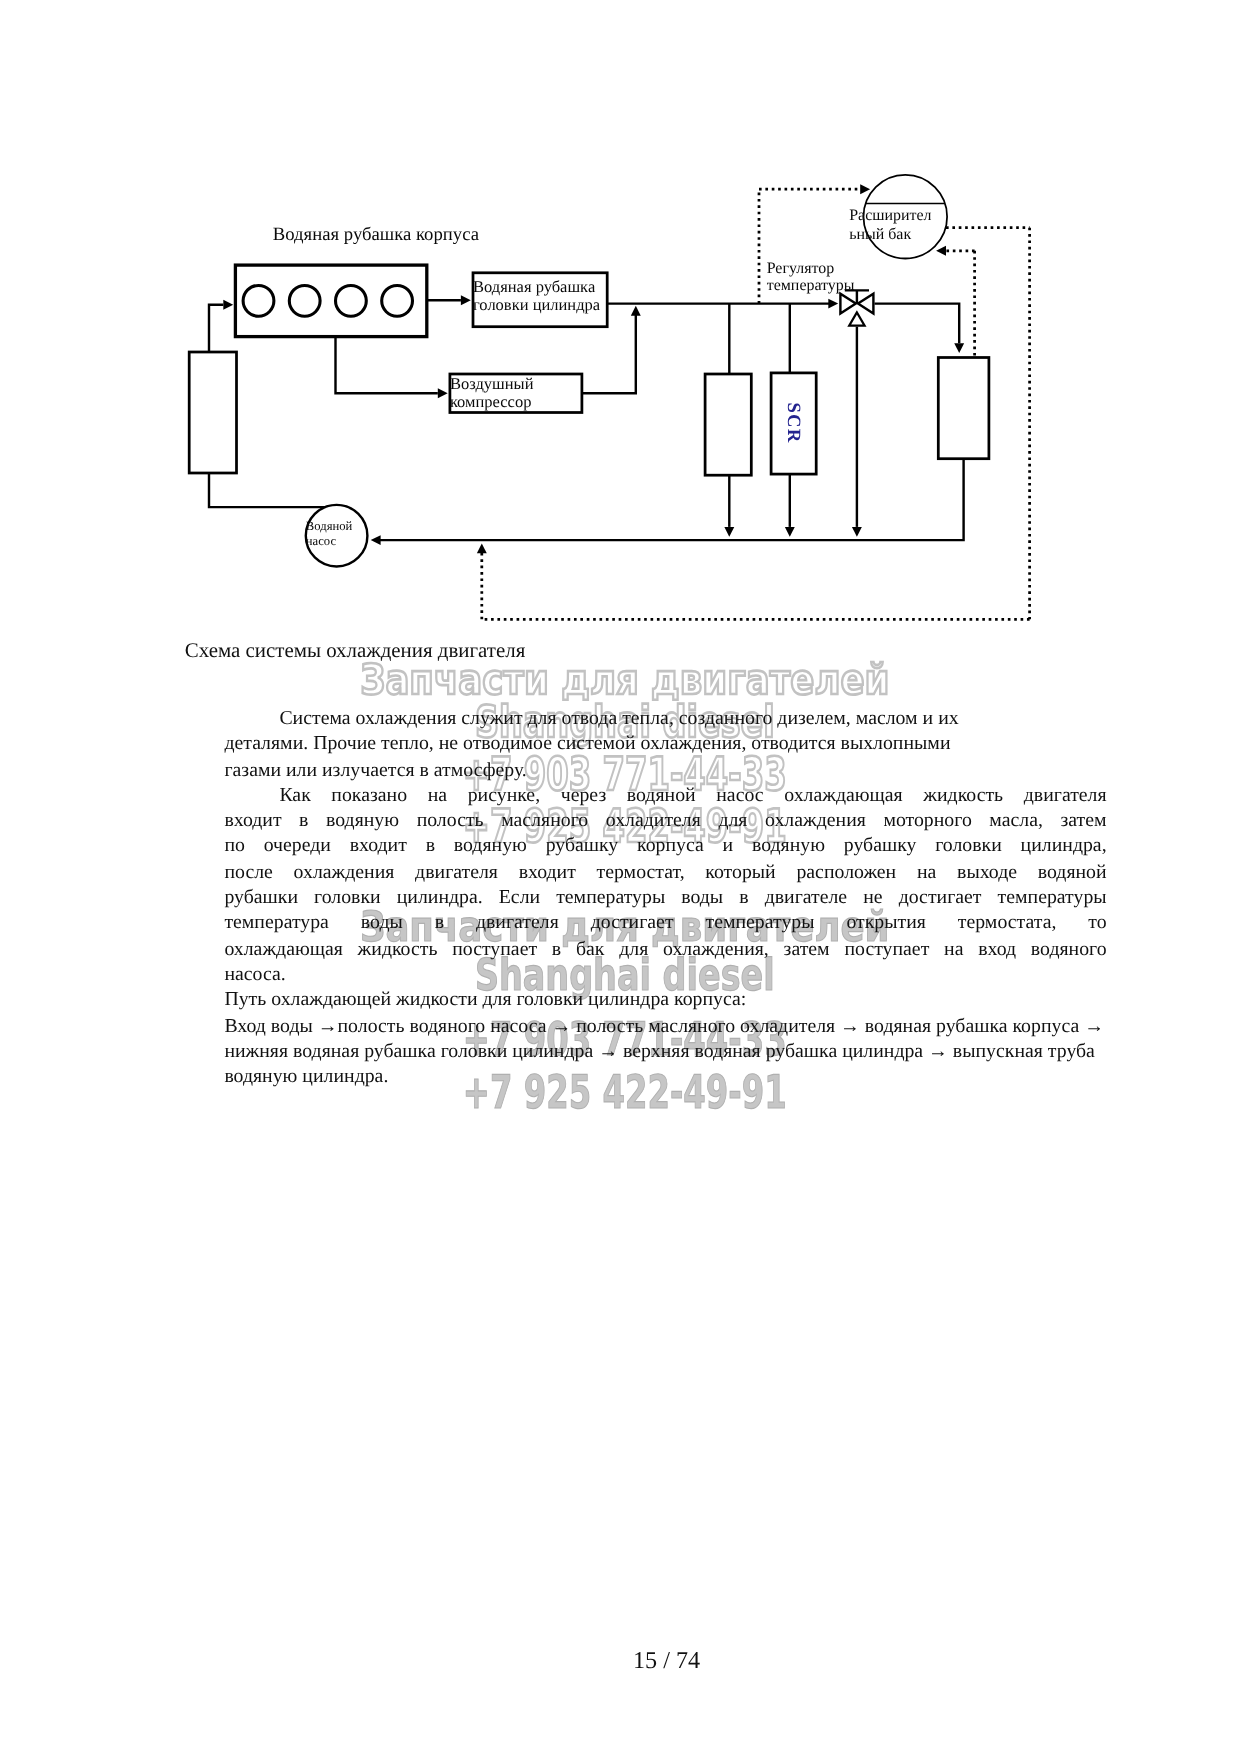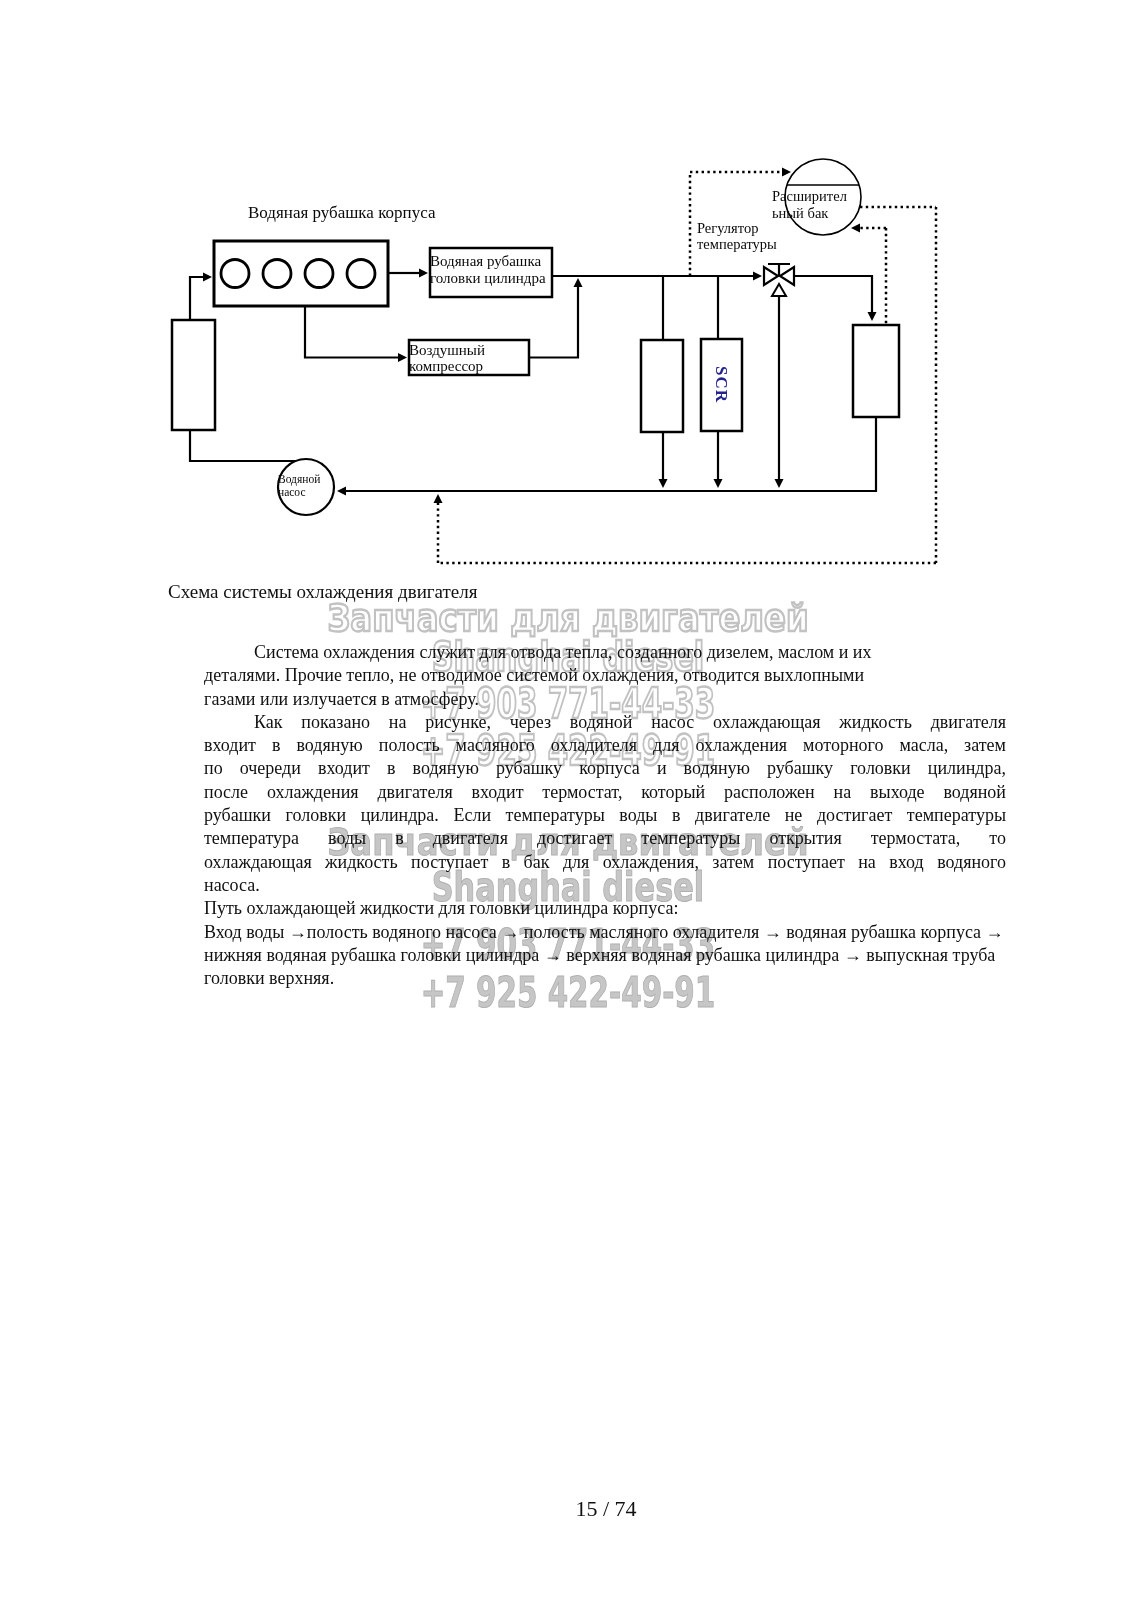--- a/index.html
+++ b/index.html
@@ -24,21 +24,21 @@
   .wm-ru{font-size:38px;transform:scaleX(0.85);}
   .wm-en{font-size:40px;transform:scaleX(0.76);}
   .wm-ph{font-size:42px;transform:scaleX(0.70);}
   
   .diagram{position:absolute;left:0;top:0;width:1131px;height:600px;z-index:2;}
   .diagram svg{position:absolute;left:0;top:0;}
   .d-label{position:absolute;color:#0a0a0a;text-align:left;line-height:1.12;}
   .lbl-title{left:248px;top:203px;font-size:17px;text-align:right;}
   .lbl-head{left:430px;top:253px;width:137px;font-size:15px;line-height:17px;}
   .lbl-comp{left:409px;top:342px;width:124px;font-size:15px;line-height:16px;}
-  .lbl-reg{left:697px;top:220px;width:160px;font-size:14.5px;line-height:16px;}
+  .lbl-reg{left:697px;top:236px;width:160px;font-size:14.5px;line-height:16px;}
   .lbl-tank{left:772px;top:188px;width:102px;font-size:14.5px;line-height:16.5px;}
   .lbl-pump{left:278px;top:473px;width:56px;font-size:11.5px;line-height:13px;}
   .lbl-scr{
     left:701px;top:339px;width:41px;height:92px;display:flex;
     align-items:center;justify-content:center;
   }
   .lbl-scr span{
     transform:rotate(90deg);font-weight:bold;font-size:17px;
     letter-spacing:1px;color:#24248f;
   }
@@ -175,18 +175,18 @@
       <div class="ln j">входит в водяную полость масляного охладителя для охлаждения моторного масла, затем</div>
       <div class="ln j">по очереди входит в водяную рубашку корпуса и водяную рубашку головки цилиндра,</div>
       <div class="ln j">после охлаждения двигателя входит термостат, который расположен на выходе водяной</div>
       <div class="ln j">рубашки головки цилиндра. Если температуры воды в двигателе не достигает температуры</div>
       <div class="ln j">температура  воды  в  двигателя  достигает  температуры  открытия  термостата,  то</div>
       <div class="ln j">охлаждающая жидкость поступает в бак для охлаждения, затем поступает на вход водяного</div>
       <div class="ln">насоса.</div>
       <div class="ln">Путь охлаждающей жидкости для головки цилиндра корпуса:</div>
       <div class="ln nowrap">Вход воды →полость водяного насоса → полость масляного охладителя → водяная рубашка корпуса →</div>
       <div class="ln nowrap">нижняя водяная рубашка головки цилиндра → верхняя водяная рубашка цилиндра → выпускная труба</div>
-      <div class="ln">головки верхняя.</div>
+      <div class="ln">водяную цилиндра.</div>
     </div>
     <div class="footer">15 / 74</div>
   </div>
 
 </div>
 
 </body></html>

